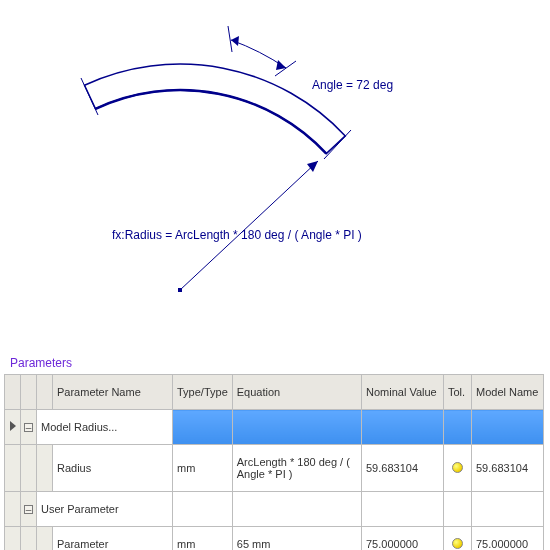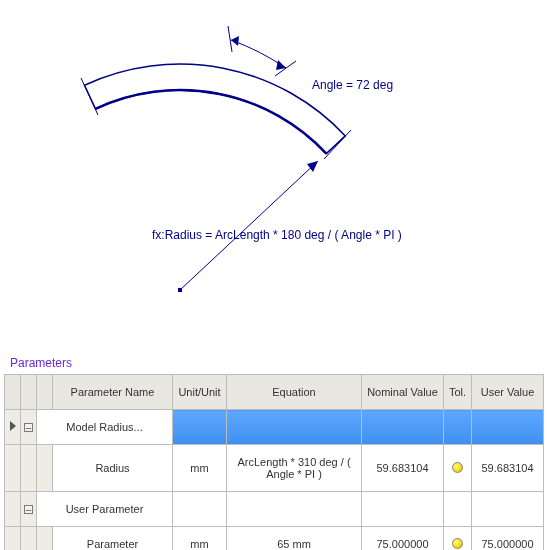--- a/index.html
+++ b/index.html
@@ -2,21 +2,21 @@
 <html><head>
 <meta charset="utf-8">
 <style>
   * { box-sizing: border-box; }
   html, body { margin:0; padding:0; width:550px; height:550px; font-family: "Segoe UI", Tahoma, Arial, sans-serif; font-size:11px; color:#333; background:#fff; }
   .canvas { position:relative; width:550px; height:350px; }
   .canvas svg { position:absolute; top:0; left:0; }
   .ann { position:absolute; font-size:12px; color:#00008b; white-space:nowrap; font-family:Arial,sans-serif;text-align:right; }
   .panel-title { margin:6px 0 4px 10px; font-size:12px; color:#6d28d9; }
   .params { width:540px; margin-left:4px; border-collapse:collapse; }
-  .params th, .params td { border:1px solid #bdbdbd; padding:11px 4px; height:18px; font-size:11px; text-align:center; vertical-align:middle; background:#fff; }
+  .params th, .params td { border:1px solid #bdbdbd; padding:11px 4px; height:18px; font-size:11px; text-align:left; vertical-align:middle; background:#fff; }
   .params th { background:#e9e7e1; font-weight:normal; color:#333; }
   .params td.gut { width:16px; background:#edece5; text-align:center; padding:0; }
   .params td.name { width:120px; }
   .params td.unit { width:54px; }
   .params td.eqn { }
   .params td.nom { width:82px; }
   .params td.tol { width:28px; text-align:center; padding:0; }
   .params td.mval { width:72px; }
   .params tr.hl td.highlight { background:linear-gradient(#5ea8ff,#3e90f0); }
   .tri { display:inline-block; width:0; height:0; border-top:5px solid transparent; border-bottom:5px solid transparent; border-left:6px solid #555; }
@@ -42,57 +42,57 @@
     <line x1="296" y1="61" x2="275" y2="76" stroke="#00008b" stroke-width="1"></line>
     <path d="M 231 40 A 250 250 0 0 1 286 68" fill="none" stroke="#00008b" stroke-width="1"></path>
     <polygon points="231,40 239,36 238,46" fill="#00008b"></polygon>
     <polygon points="286,68 278,60 276,70" fill="#00008b"></polygon>
 
     <line x1="180" y1="290" x2="318" y2="161" stroke="#00008b" stroke-width="1"></line>
     <polygon points="318,161 307,164 313,172" fill="#00008b"></polygon>
     <rect x="178" y="288" width="4" height="4" fill="#00008b"></rect>
   </svg>
   <div class="ann" style="left:312px; top:78px;">Angle = 72 deg</div>
-  <div class="ann" style="left:112px; top:228px;margin-left:40px;">fx:Radius = ArcLength * 180 deg / ( Angle * PI )</div>
+  <div class="ann" style="left:112px; top:228px;">fx:Radius = ArcLength * 180 deg / ( Angle * PI )</div>
 </div>
 
 <div class="panel-title">Parameters</div>
 
 <table class="params">
   <thead>
     <tr>
       <th class="gut"></th>
         <th class="gut"></th>
         <th class="gut"></th>
       <th>Parameter Name</th>
-      <th class="unit">Unit/Unit</th>
+      <th class="unit">Type/Type</th>
       <th>Equation</th>
       <th class="nom">Nominal Value</th>
       <th class="tol">Tol.</th>
-      <th class="mval">User Value</th>
+      <th class="mval">Model Name</th>
     </tr>
   </thead>
   <tbody>
     <tr class="hl">
       <td class="gut"><span class="tri"></span></td>
       <td class="gut"><span class="emn">–</span></td>
       <td class="name" colspan="2">Model Radius...</td>
       <td class="unit highlight"></td>
         <td class="highlight"></td>
         <td class="nom highlight"></td>
         <td class="tol highlight"></td>
         <td class="mval highlight"></td>
     </tr>
     <tr>
       <td class="gut"></td>
         <td class="gut"></td>
         <td class="gut"></td>
       <td class="name">Radius</td>
       <td class="unit">mm</td>
-      <td class="eqn">ArcLength * 310 deg / ( Angle * PI )</td>
+      <td class="eqn">ArcLength * 180 deg / ( Angle * PI )</td>
       <td class="nom">59.683104</td>
       <td class="tol"><span class="dot"></span></td>
       <td class="mval">59.683104</td>
     </tr>
     <tr>
       <td class="gut"></td>
       <td class="gut"><span class="emn">–</span></td>
       <td class="name" colspan="2">User Parameter</td>
       <td class="unit"></td>
         <td></td>

